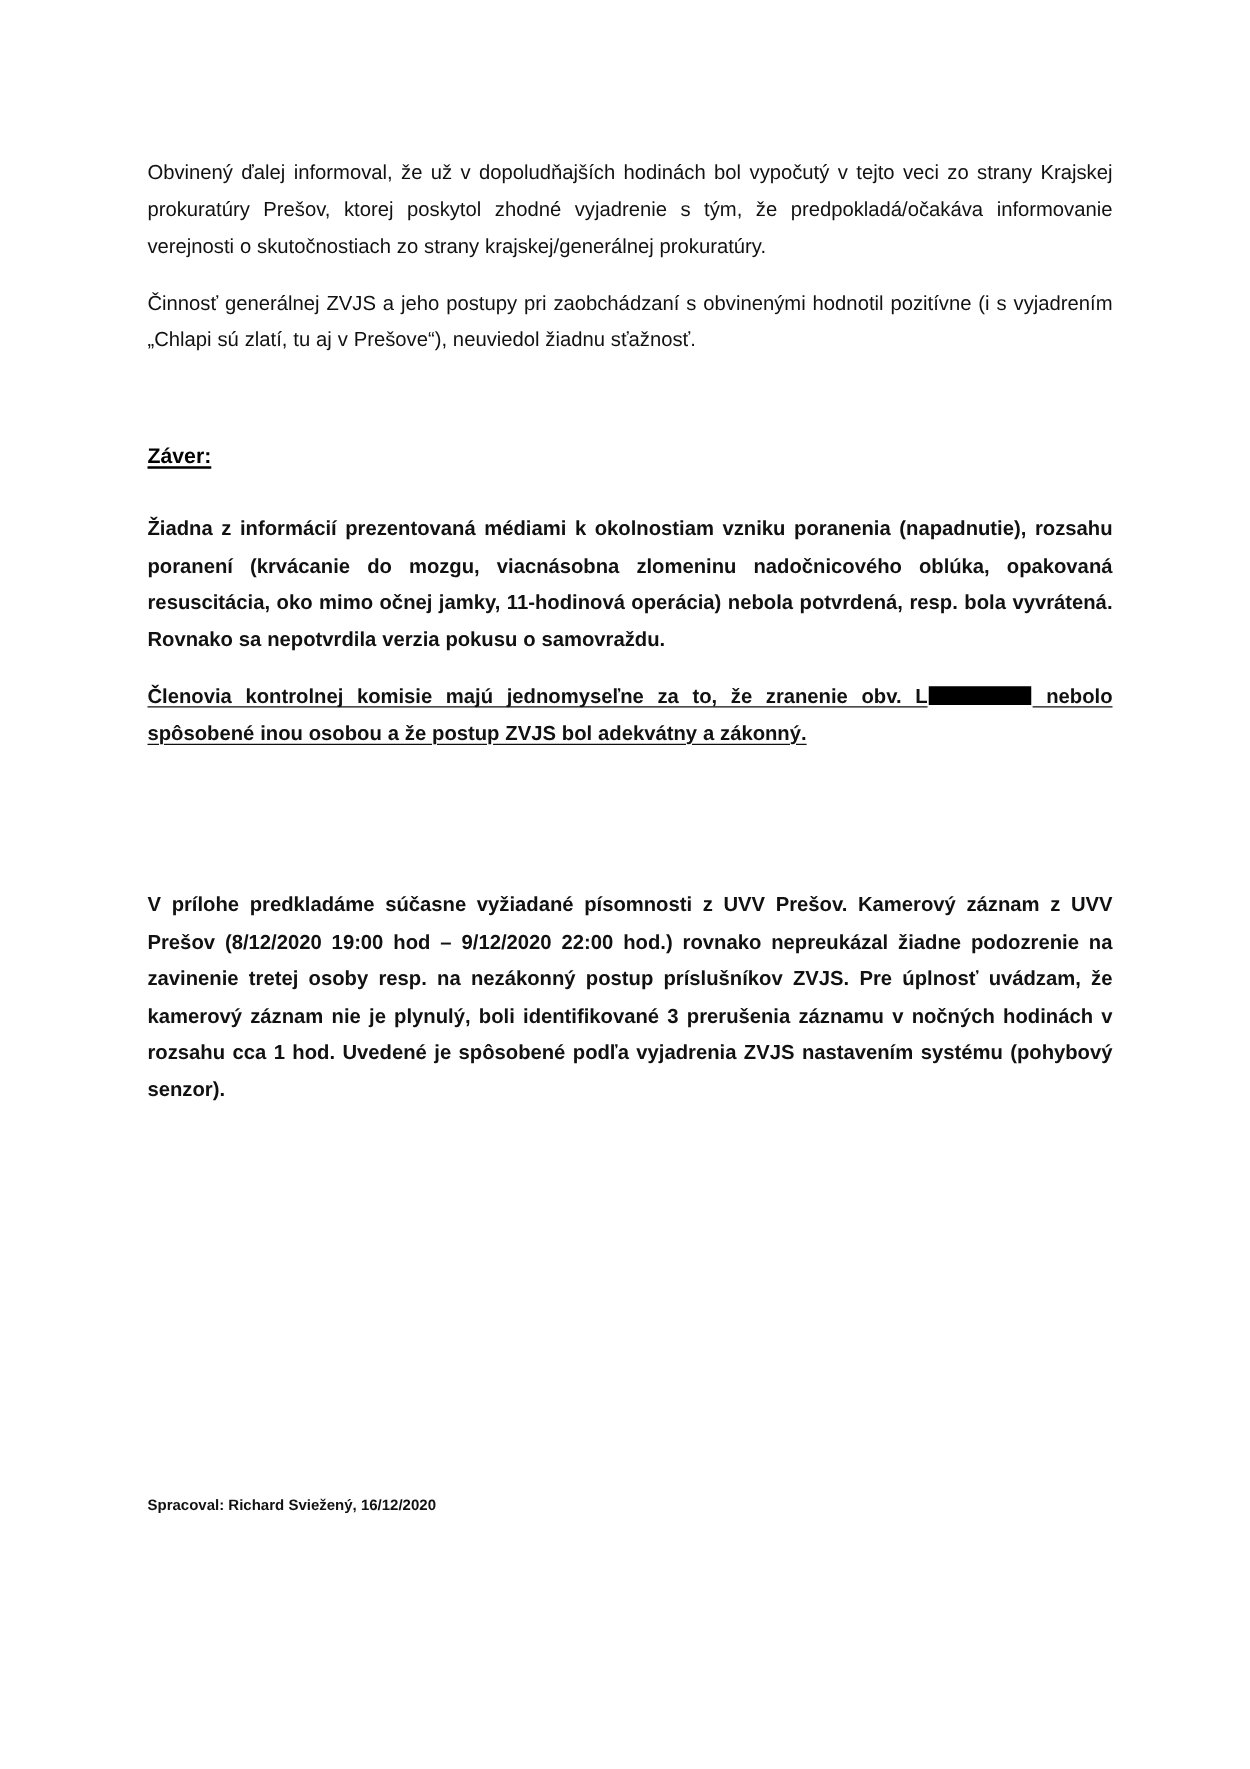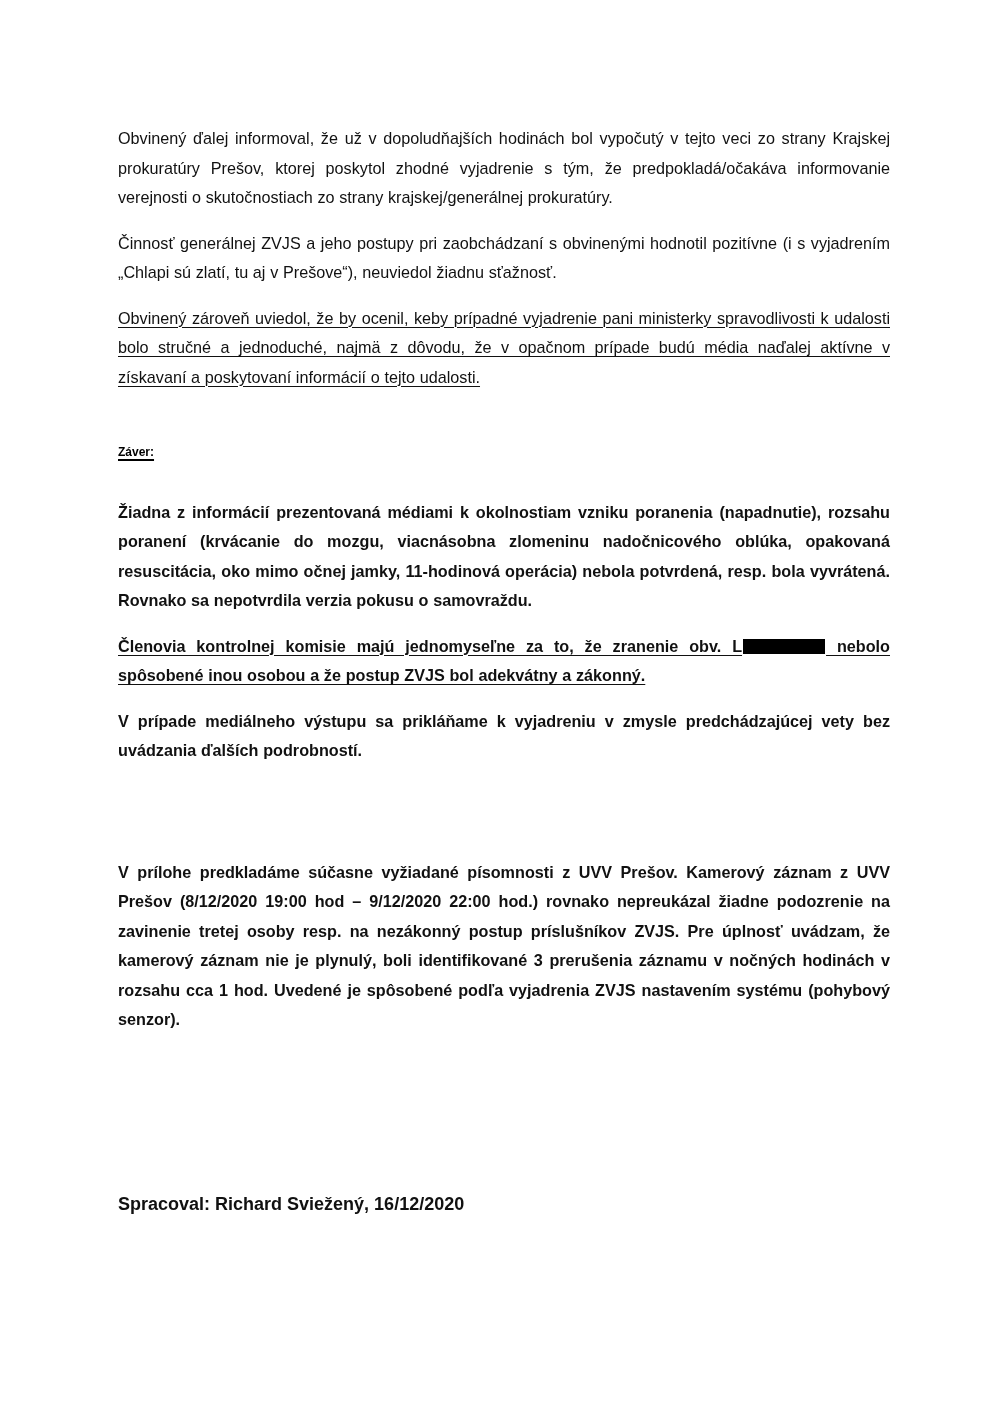--- a/index.html
+++ b/index.html
@@ -38,79 +38,77 @@
   .gap-lg { height: 46px; }
   .gap-xl { height: 92px; }
 
   .bold { font-weight: bold; }
   .under {
     text-decoration: underline;
     text-underline-offset: 3px;
     text-decoration-thickness: 1.4px;
   }
   .heading {
-    font-size: 12px;
+    font-size: 17px;
     font-weight: bold;
     text-decoration: underline;
     text-underline-offset: 3px;
     text-decoration-thickness: 1.6px;
     line-height: 29.5px;
     margin: 0;
   }
   .redaction {
     display: inline-block;
     background: #000000;
     height: 15px;
     width: 82px;
     vertical-align: -2px;
     margin: 0 1px;
   }
   .footer-line {
     position: absolute;
     left: 118px;
     top: 1192px;
-    font-size: 18px;
+    font-size: 12px;
     font-weight: bold;
     line-height: 24px;
     color: #111111;
   }
 </style>
 </head>
 <body>
 
 <div class="page">
 
   <div class="body-area">
 
     <p class="para">Obvinený ďalej informoval, že už v dopoludňajších hodinách bol vypočutý v tejto veci zo strany Krajskej prokuratúry Prešov, ktorej poskytol zhodné vyjadrenie s tým, že predpokladá/očakáva informovanie verejnosti o skutočnostiach zo strany krajskej/generálnej prokuratúry.</p>
 
     <div class="gap-sm"></div>
 
     <p class="para">Činnosť generálnej ZVJS a jeho  postupy pri zaobchádzaní s obvinenými hodnotil pozitívne (i s vyjadrením „Chlapi sú zlatí, tu aj v Prešove“), neuviedol žiadnu sťažnosť.</p>
 
     <div class="gap-sm"></div>
 
-    <p class="para under">Obvinený zároveň uviedol, že by ocenil, keby prípadné vyjadrenie pani ministerky spravodlivosti k udalosti bolo stručné a jednoduché, najmä z dôvodu, že v opačnom prípade budú média naďalej aktívne v získavaní a poskytovaní informácií o tejto udalosti.</p>
 
     <div class="gap-lg"></div>
 
     <p class="heading">Záver:</p>
 
     <div class="gap-md"></div>
 
 
     <p class="para bold">Žiadna z informácií prezentovaná médiami k okolnostiam vzniku poranenia (napadnutie), rozsahu poranení (krvácanie do mozgu, viacnásobna zlomeninu nadočnicového oblúka, opakovaná resuscitácia, oko mimo očnej jamky, 11-hodinová operácia) nebola potvrdená, resp. bola vyvrátená. Rovnako sa nepotvrdila verzia pokusu o samovraždu.</p>
 
     <div class="gap-sm"></div>
 
     <p class="para bold under"><span>Členovia kontrolnej komisie majú jednomyseľne za to,  že zranenie obv. L</span><span class="redaction"></span><span> nebolo spôsobené inou osobou a že postup ZVJS bol adekvátny a zákonný.</span></p>
 
     <div class="gap-sm"></div>
 
-    <p class="para bold">V prípade mediálneho výstupu sa prikláňame k vyjadreniu v zmysle predchádzajúcej vety bez uvádzania ďalších podrobností.</p>
 
     <div class="gap-xl"></div>
 
     <p class="para bold">V prílohe predkladáme súčasne vyžiadané písomnosti z UVV Prešov. Kamerový záznam z UVV Prešov (8/12/2020 19:00 hod – 9/12/2020 22:00 hod.) rovnako nepreukázal žiadne podozrenie na zavinenie tretej osoby resp. na nezákonný postup príslušníkov ZVJS. Pre úplnosť uvádzam, že kamerový záznam nie je plynulý, boli identifikované 3 prerušenia záznamu v nočných hodinách v rozsahu cca 1 hod. Uvedené je spôsobené podľa vyjadrenia ZVJS nastavením systému (pohybový senzor).</p>
 
   </div>
 
   <div class="footer-line">Spracoval: Richard Sviežený, 16/12/2020</div>
 
 </div>

